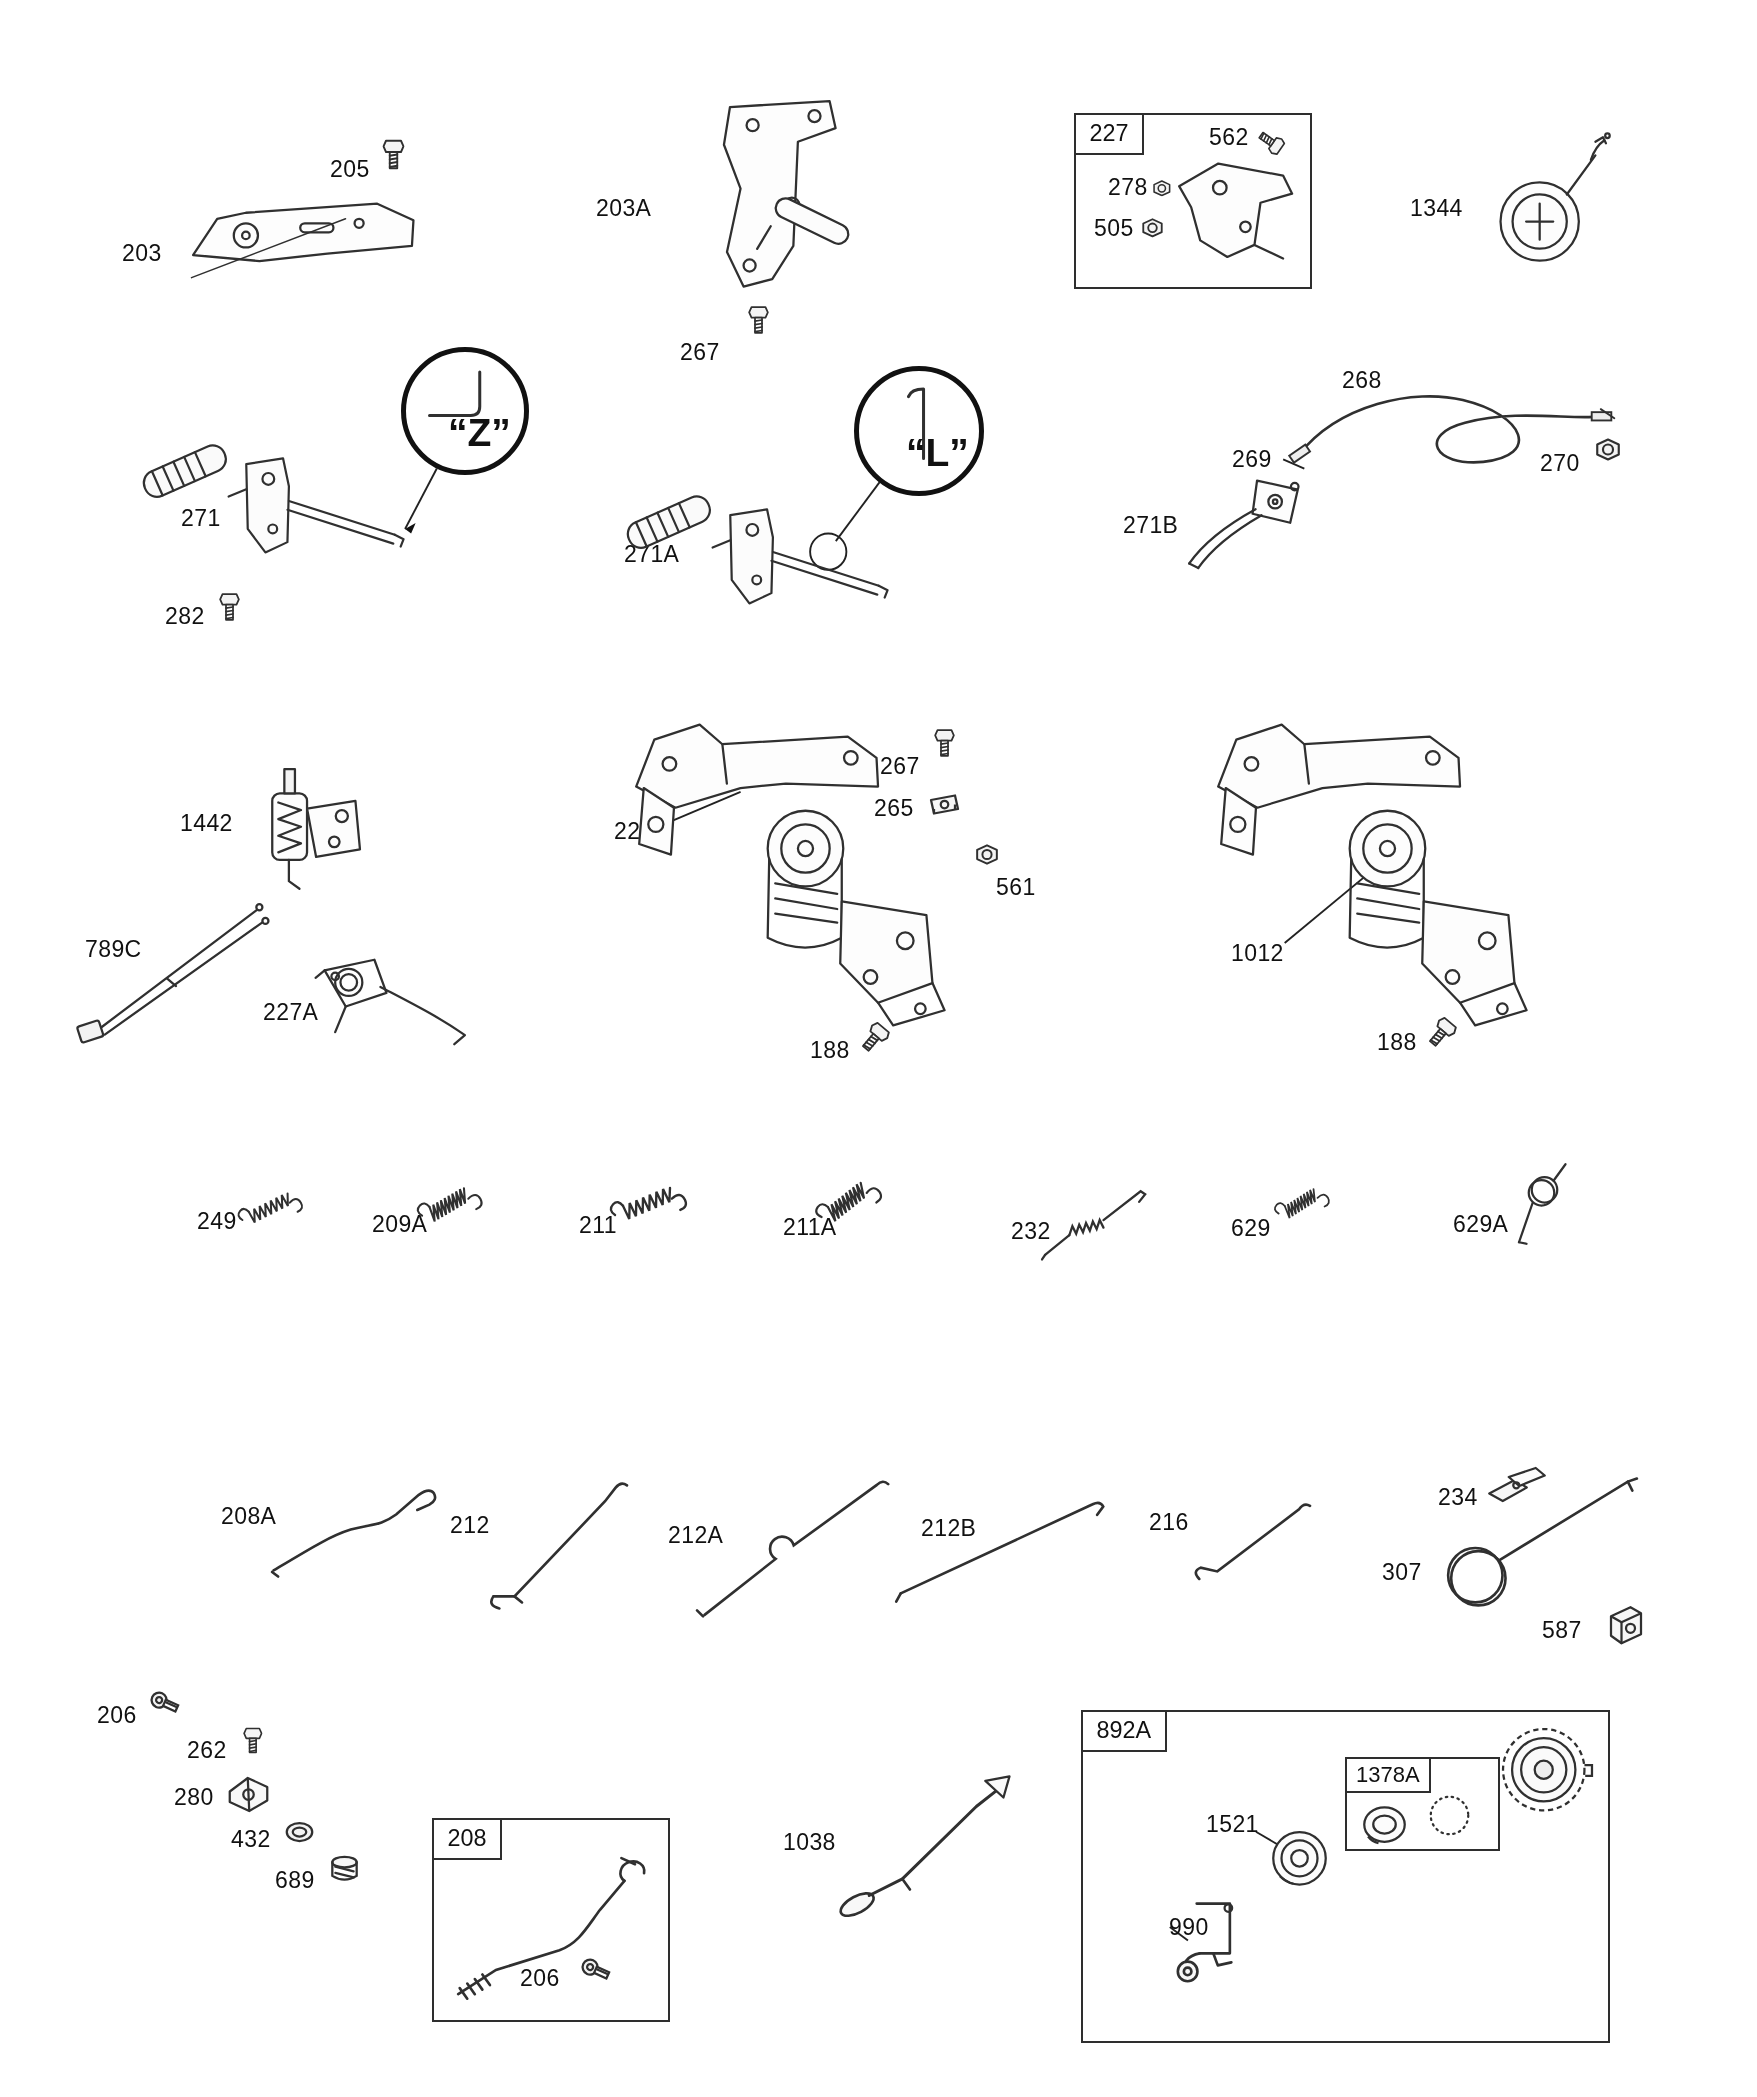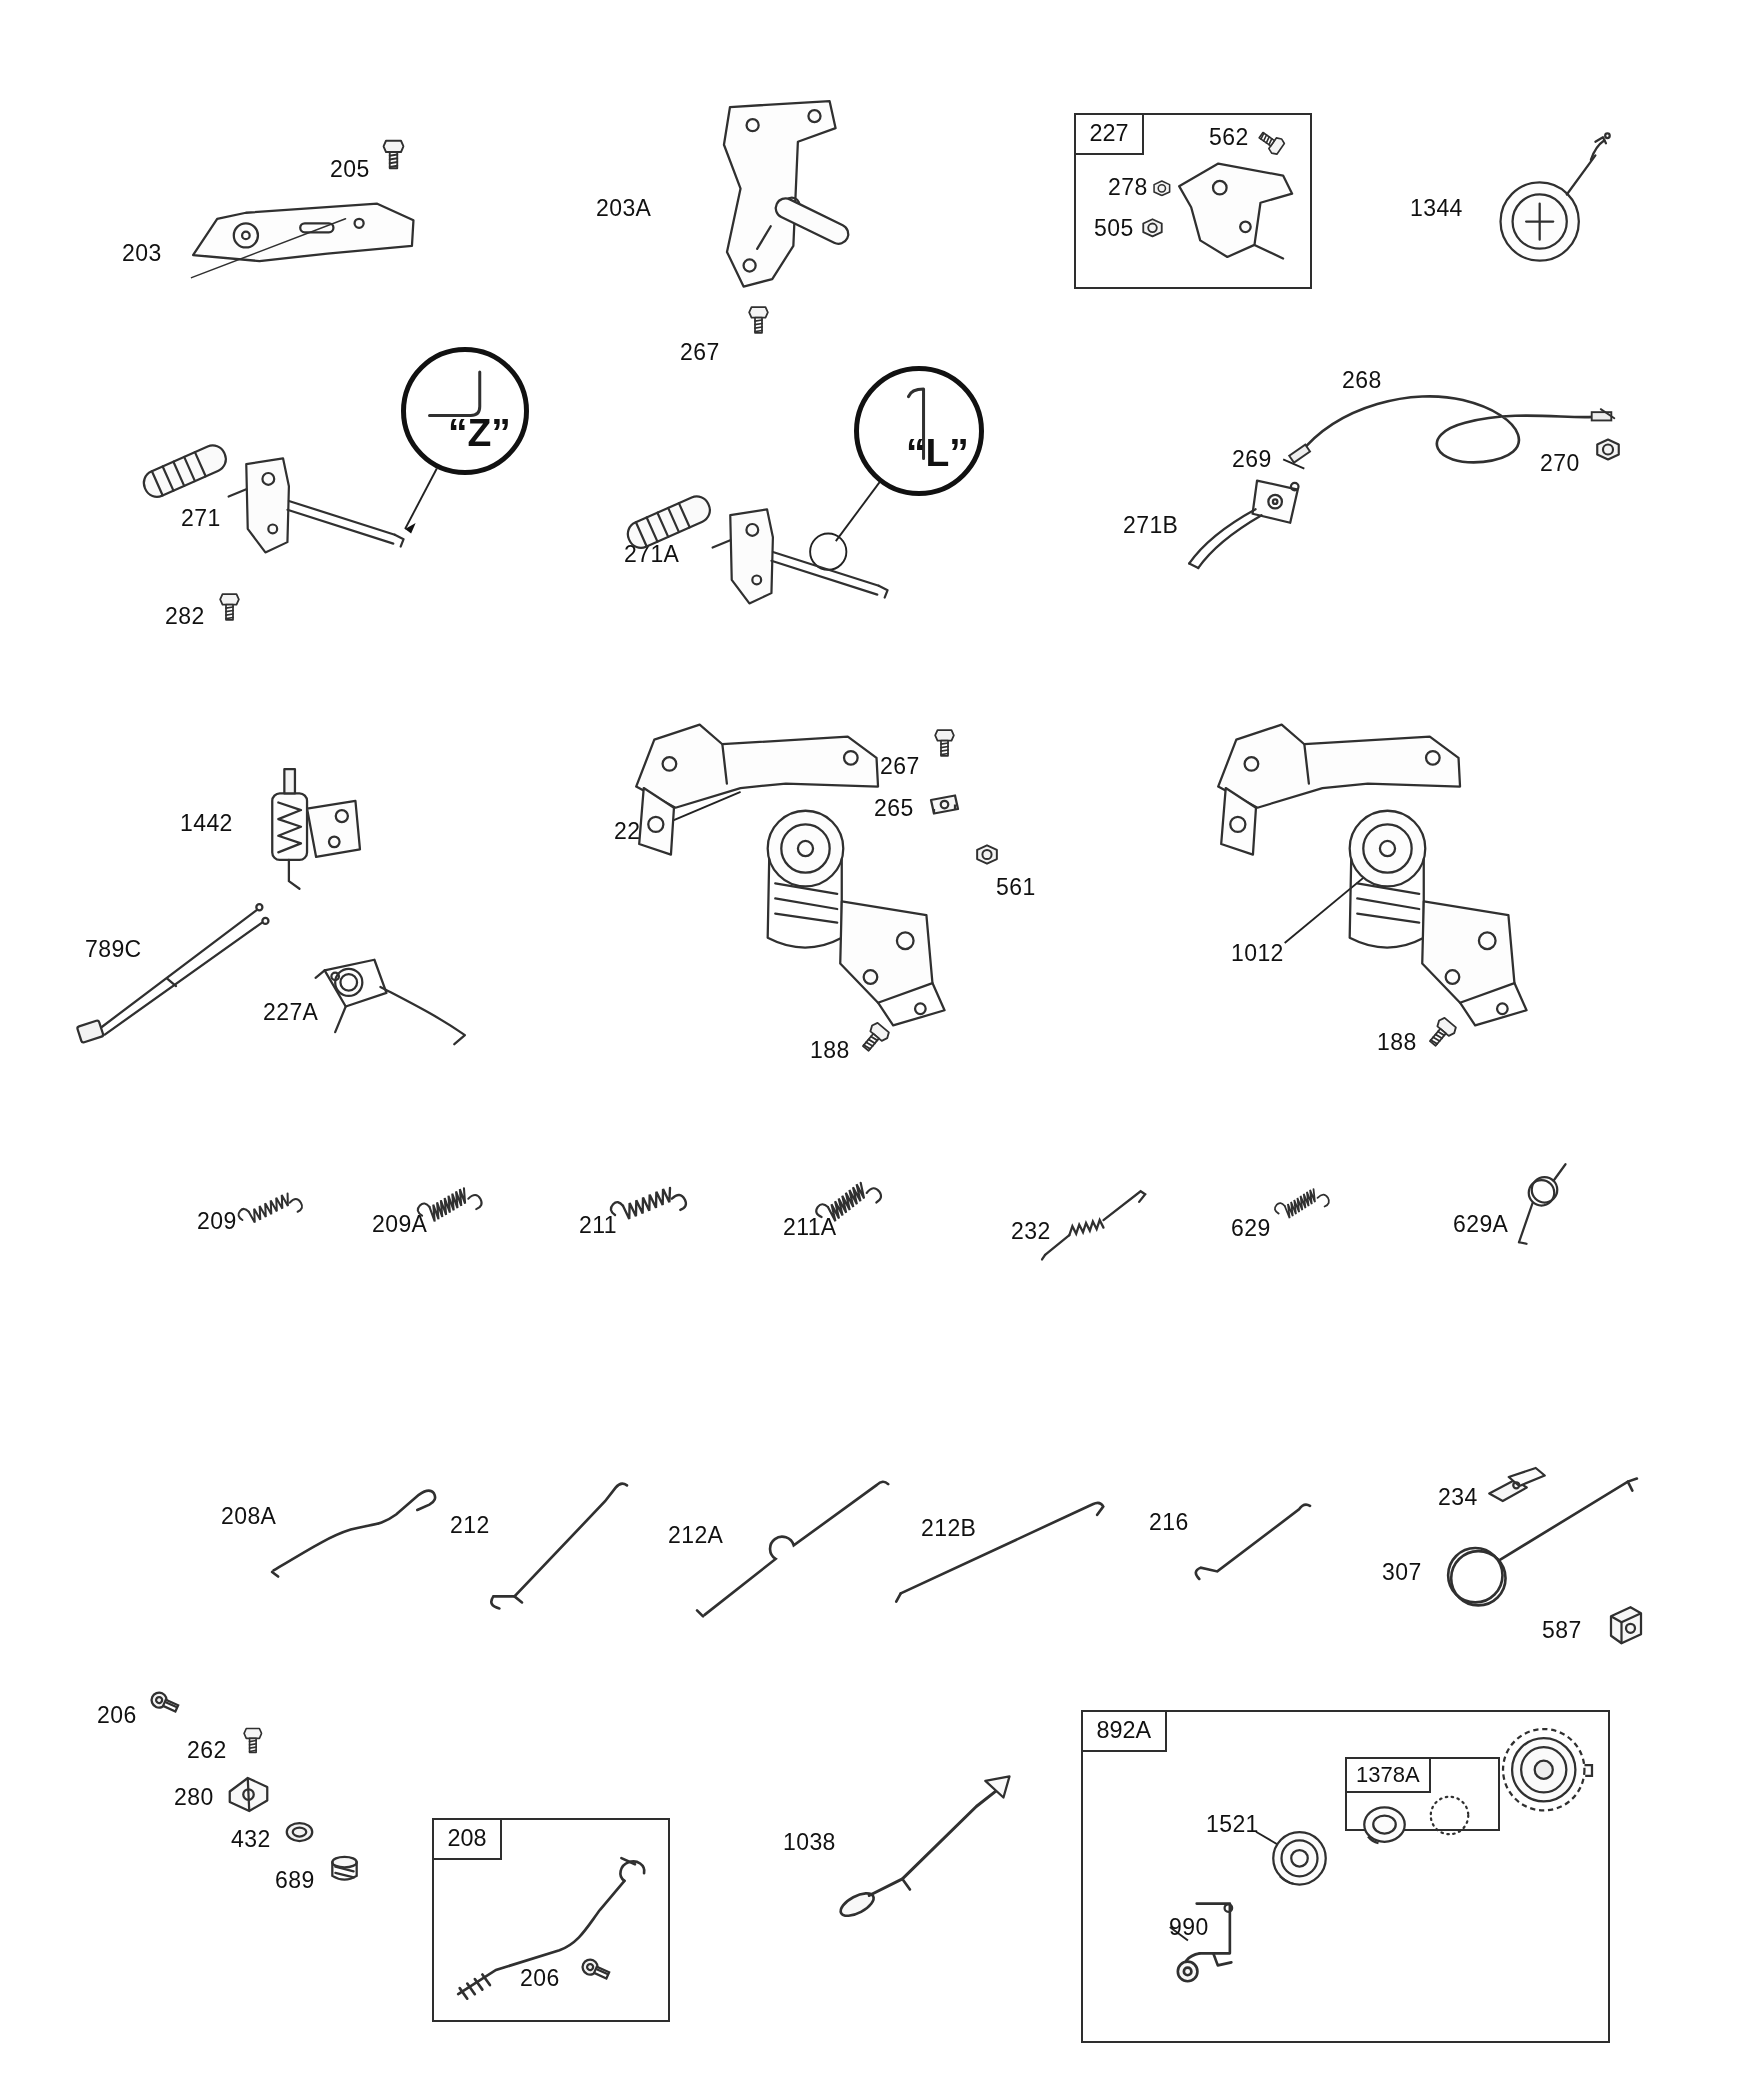--- a/index.html
+++ b/index.html
@@ -303,21 +303,21 @@
 
   <span class="pl" style="left:1231px;top:940px">1012</span>
   <svg class="part" style="left:1209px;top:714px" width="363" height="325" viewBox="0 0 480 430">
       <use href="#sym-sol"></use>
     </svg>
   <span class="pl" style="left:1377px;top:1029px">188</span>
   <svg class="part" style="left:1430px;top:1017px;transform:rotate(40deg)" width="23" height="32" viewBox="0 0 30 42">
       <use href="#sym-bolt"></use>
     </svg>
 
-  <span class="pl" style="left:197px;top:1208px">209</span>
+  <span class="pl" style="left:197px;top:1208px">249</span>
   <svg class="part" style="left:234px;top:1191px;transform:rotate(-14deg)" width="87" height="35" viewBox="0 0 115 46">
       <use href="#sym-spr"></use>
     </svg>
   <span class="pl" style="left:372px;top:1211px">209A</span>
   <svg class="part" style="left:412px;top:1185px;transform:rotate(-12deg)" width="98" height="39" viewBox="0 0 130 52">
       <use href="#sym-sprd"></use>
     </svg>
   <span class="pl" style="left:579px;top:1212px">211</span>
   <svg class="part" style="left:606px;top:1184px;transform:rotate(-10deg)" width="102" height="41" viewBox="0 0 135 54">
       <use href="#sym-spr"></use>
@@ -485,21 +485,21 @@
   </div>
   <svg class="part" style="left:1497px;top:1723px" width="98" height="98" viewBox="0 0 130 130">
     <g stroke="#303030" fill="none" stroke-width="3">
       <circle cx="62" cy="62" r="54" stroke-dasharray="7,5"></circle>
       <circle cx="62" cy="62" r="42" fill="#fafafa"></circle>
         <circle cx="62" cy="62" r="30"></circle>
       <circle cx="62" cy="62" r="12" fill="#eee"></circle>
         <path d="M116,56 h10 v14 h-9"></path>
     </g>
   </svg>
-  <div class="box" style="left:1345px;top:1757px;width:155px;height:74px">
+  <div class="box" style="left:1345px;top:1757px;width:155px;height:94px">
     <div class="box-tag sm">1378A</div>
   </div>
   <svg class="part" style="left:1359px;top:1802px" width="54" height="45" viewBox="0 0 72 60">
     <g stroke="#303030" fill="none" stroke-width="3">
       <ellipse cx="34" cy="30" rx="27" ry="23" fill="#fcfcfc"></ellipse>
         <ellipse cx="34" cy="30" rx="15" ry="12"></ellipse>
       <path d="M12,46 a27,23 0 0,0 14,9"></path>
     </g>
   </svg>
   <svg class="part" style="left:1427px;top:1793px" width="45" height="45" viewBox="0 0 60 60">

